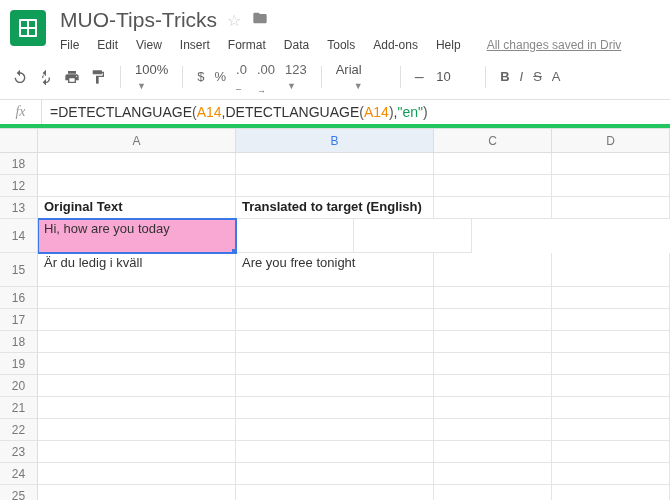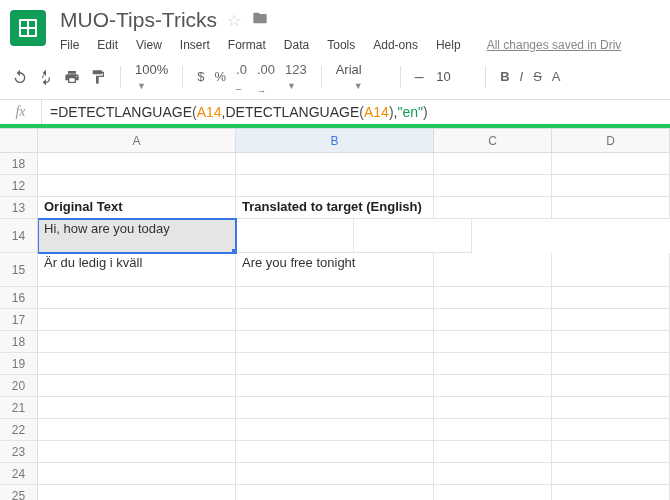--- a/index.html
+++ b/index.html
@@ -113,21 +113,21 @@
     border-bottom:1px solid #e4e4e4;
     font-size:13px; color:#333;
     padding:2px 6px 0 6px;
     overflow:hidden; white-space:nowrap;
     display:flex; align-items:flex-start;
   }
   .cell.bold { font-weight:bold; color:#222;}
   .cell.selected {
     outline:2px solid #3b78e7;
     outline-offset:-1px;
-    background:#e5e5e5;
+    background:#f9a8d4;
     position:relative;
   }
   .cell.selected::after{
     content:"";
     position:absolute; right:-3px; bottom:-3px;
     width:6px; height:6px; background:#3b78e7;
   }
   .wA { width:198px; }
   .wB { width:198px; }
   .wC { width:118px; }

